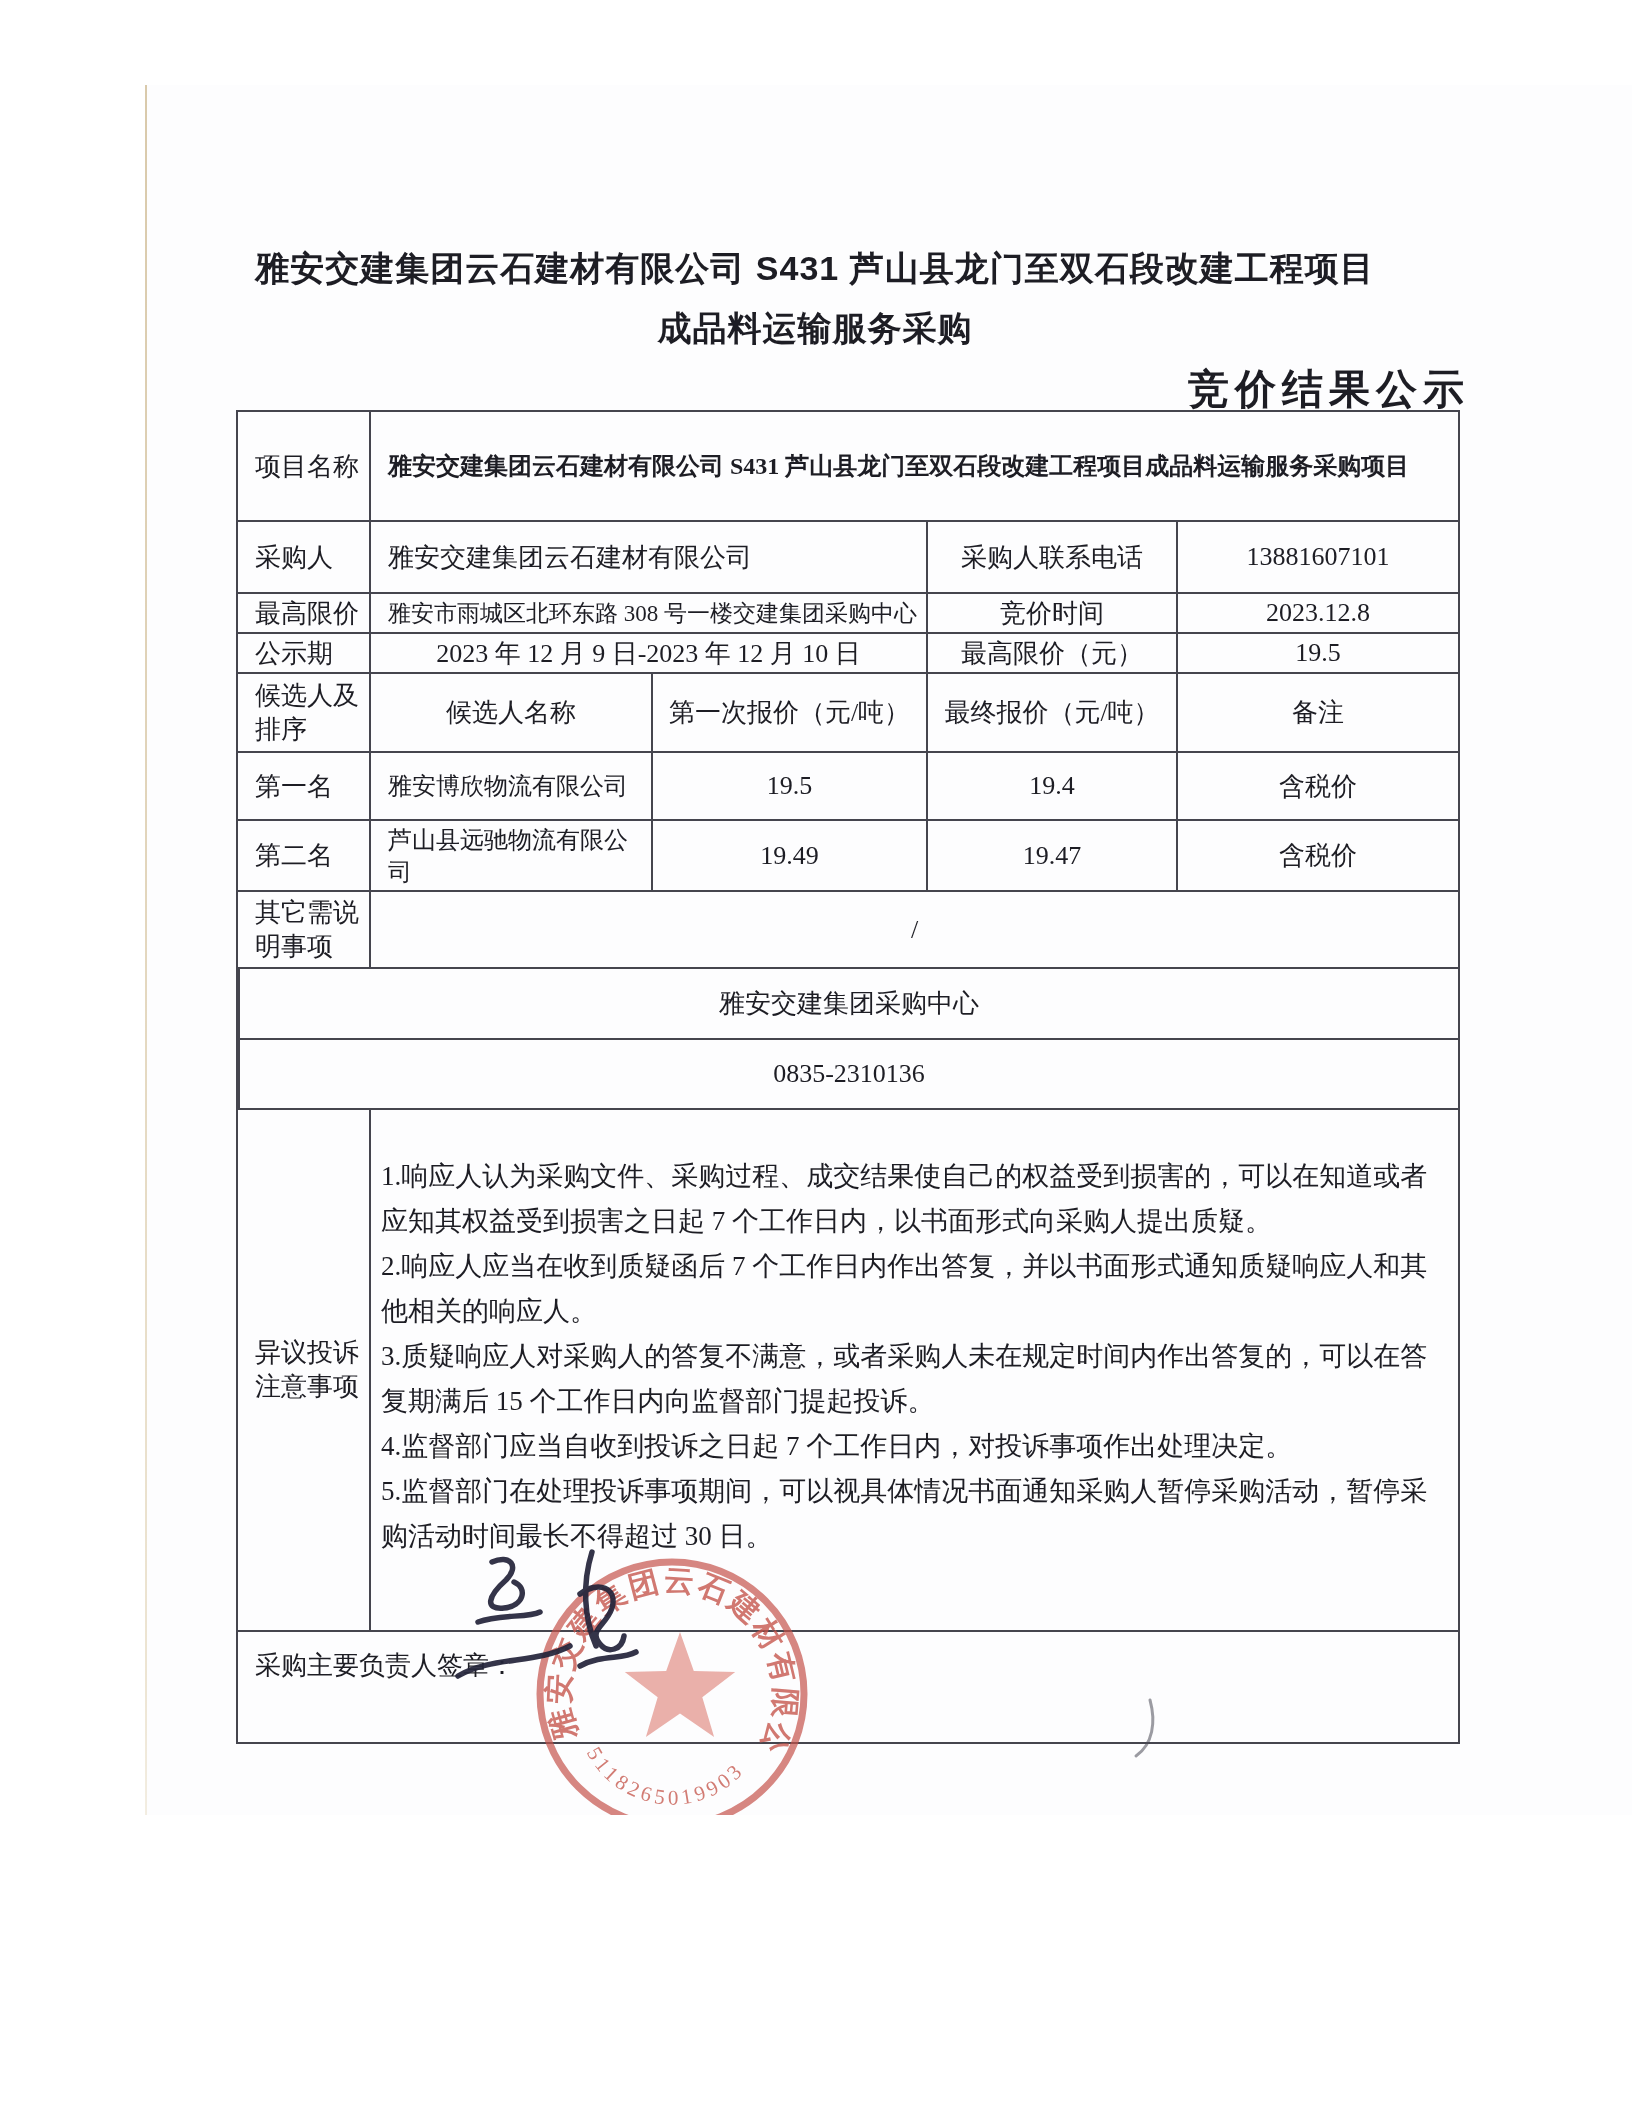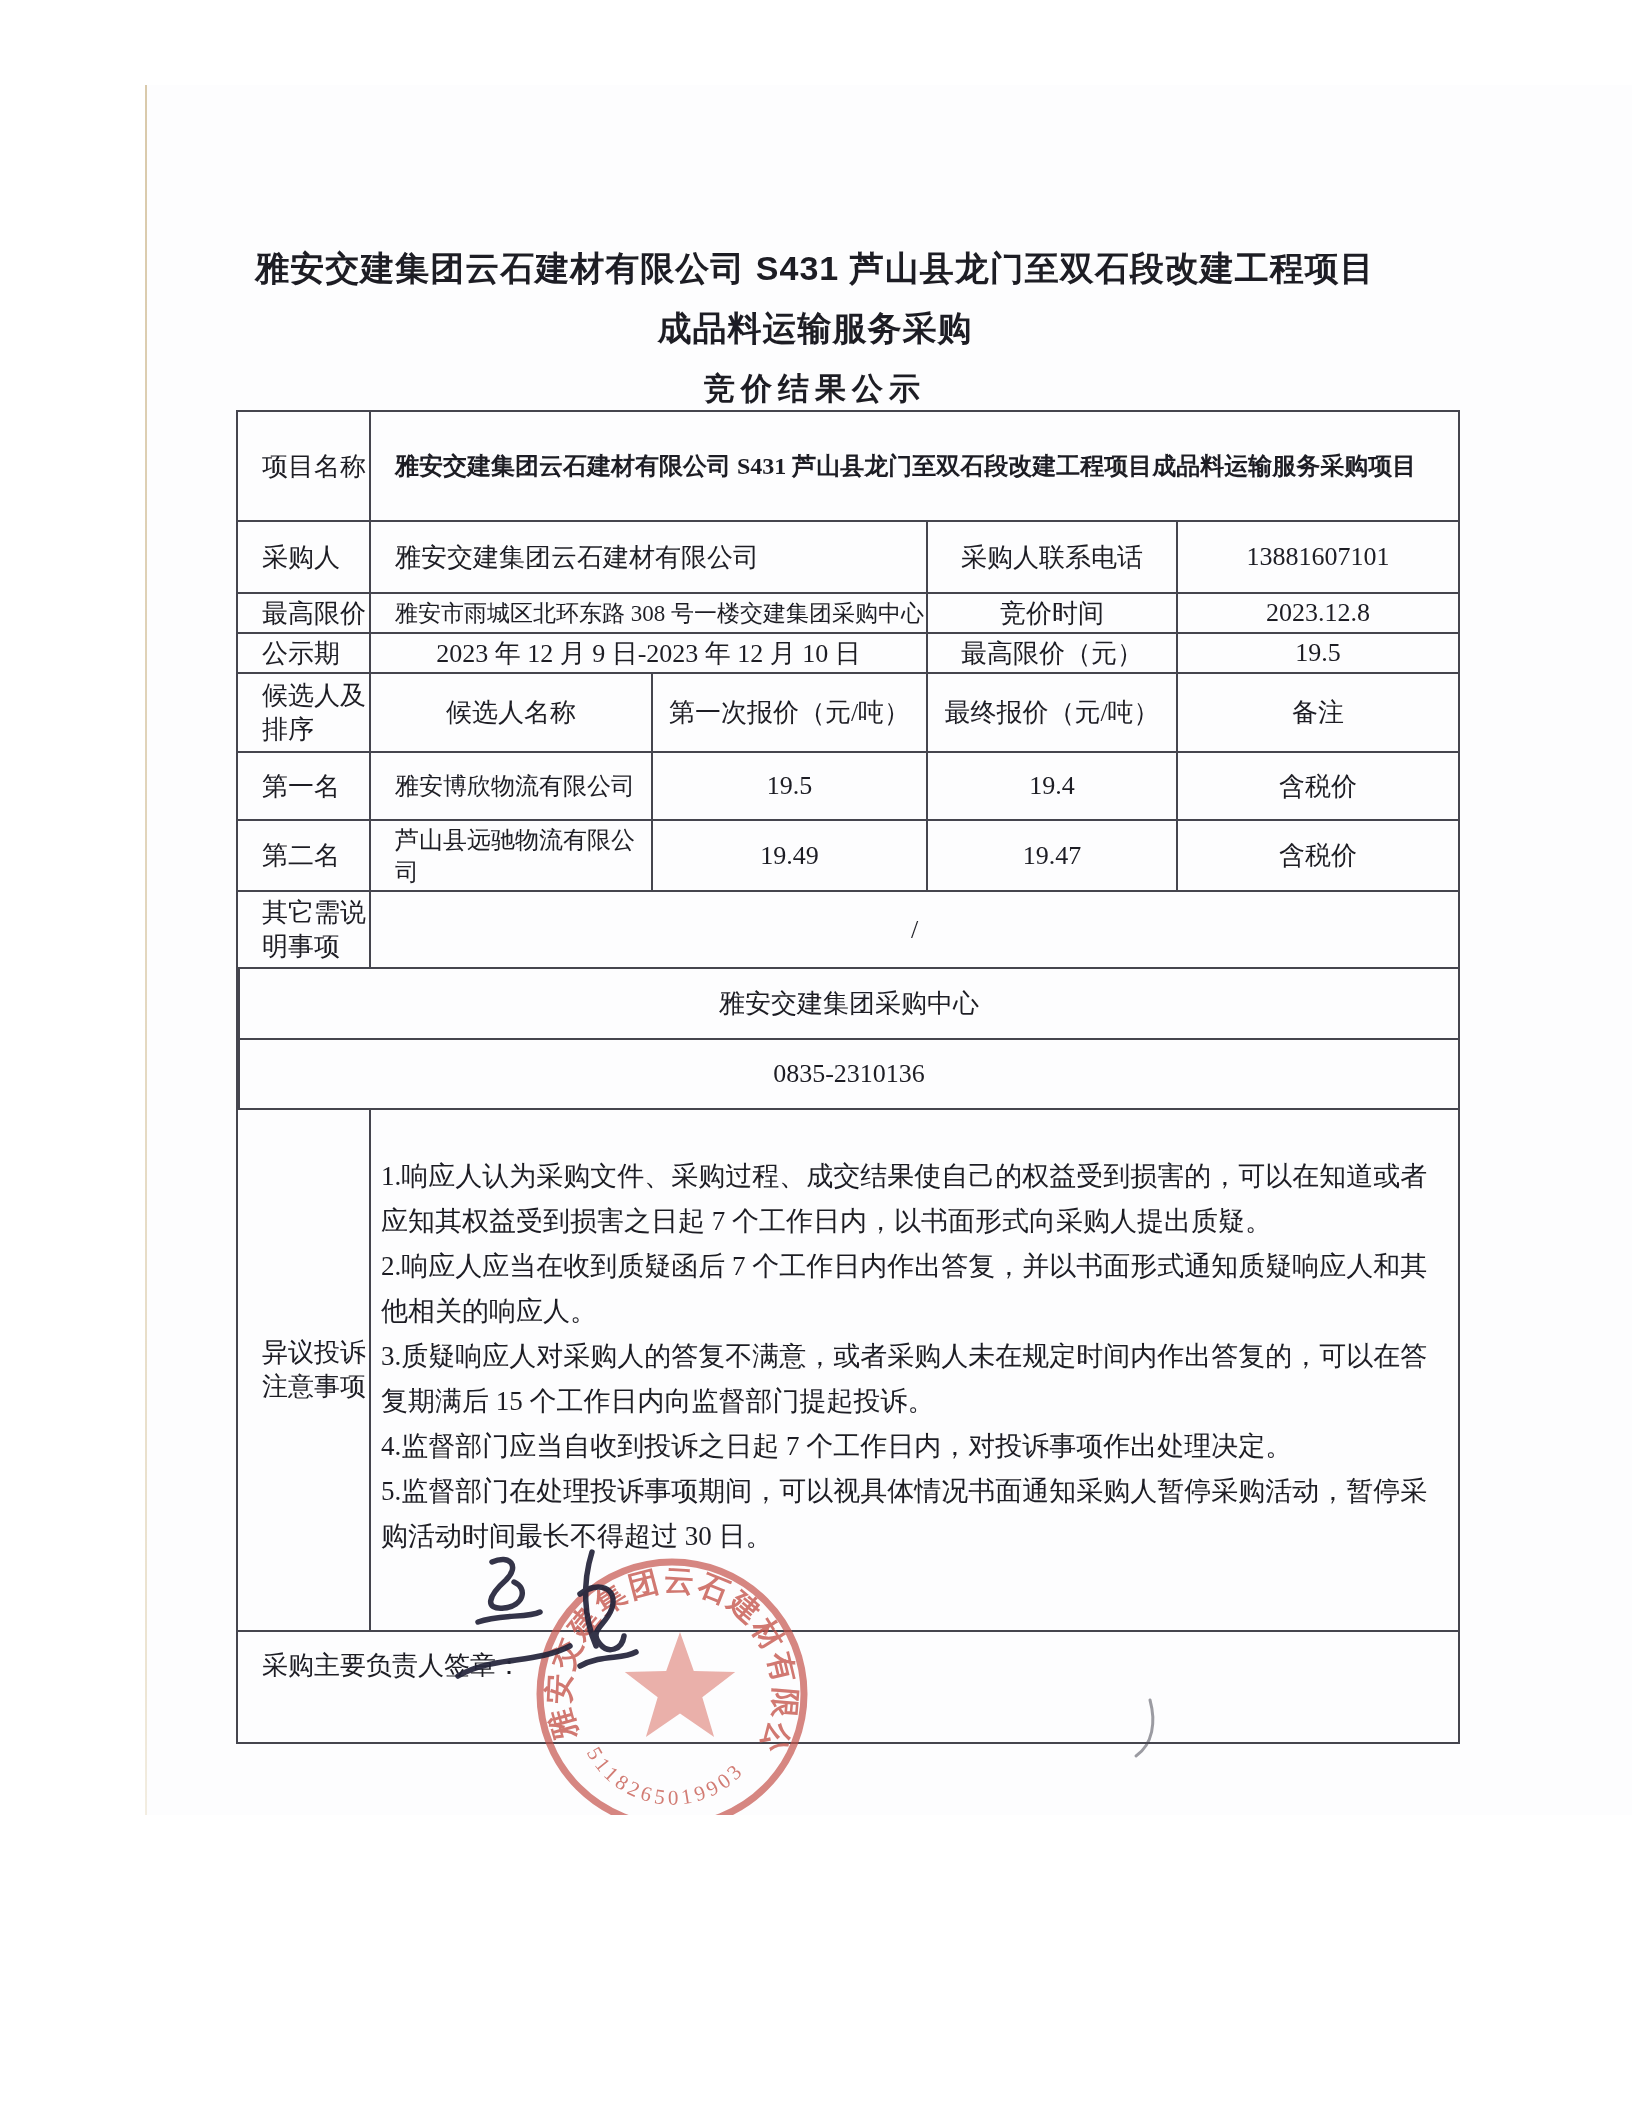--- a/index.html
+++ b/index.html
@@ -6,40 +6,40 @@
   .canvas{position:relative;width:1632px;height:1815px;background:#ffffff;overflow:hidden;
           font-family:"Liberation Serif","DejaVu Serif",serif;color:#1d1d24;}
   .paper{position:absolute;left:146px;top:85px;width:1486px;height:2027px;background:#fdfdfe;}
   .paper-edge{position:absolute;left:145px;top:85px;width:2px;height:1990px;
               background:linear-gradient(180deg,#cdb88f,#d9c8a6 40%,#e7dcc4 80%,rgba(231,220,196,0));opacity:.75;}
 
   
   .title-block{position:absolute;left:160px;top:238px;width:1310px;text-align:center;
                font-family:"Liberation Sans","DejaVu Sans",sans-serif;font-weight:700;}
   .t1{font-size:34px;line-height:60px;letter-spacing:1px;}
-  .t2{font-size:31px;line-height:58px;letter-spacing:6px;margin-top:2px;}
+  .t2{font-size:41px;line-height:58px;letter-spacing:6px;margin-top:2px;text-align:right;}
 
   
   .tbl{position:absolute;left:236px;top:410px;width:1224px;border:2px solid #45454e;box-sizing:border-box;
        font-size:26px;}
   .tr{display:flex;border-top:2px solid #45454e;box-sizing:border-box;}
   .tr.first{border-top:none;}
   .td{border-left:2px solid #45454e;box-sizing:border-box;display:flex;align-items:center;overflow:hidden;}
   .td.fc{border-left:none;}
   .c1{width:131px;flex:none;}
   .c2{width:282px;flex:none;}
   .c3{width:275px;flex:none;}
   .c4{width:250px;flex:none;}
   .c5{flex:1;}
   .c23{width:557px;flex:none;}
   .crest{flex:1;}
   .h108{height:108px}.h72{height:72px}.h40{height:40px}.h79{height:79px}
   .h68{height:68px}.h71{height:71px}.h77{height:77px}.h141{height:141px}
   .h522{height:522px}.h112{height:112px}
-  .left{justify-content:flex-start;padding-left:24px;}
+  .left{justify-content:flex-start;padding-left:17px;}
   .center{justify-content:center;text-align:center;}
   .bold{font-weight:700;}
   .fz24{font-size:24px;}
   .fz23{font-size:23px;}
   .colwrap{flex-direction:column;align-items:stretch;padding:0;}
   .sub{flex:1;display:flex;align-items:center;justify-content:center;}
   .sub2{border-top:2px solid #45454e;}
   .lblwrap{line-height:34px;}
   .objection-body{display:block;padding:44px 16px 0 10px;font-size:27px;line-height:45px;align-items:flex-start;}
   .objection-body p{margin:0;}

